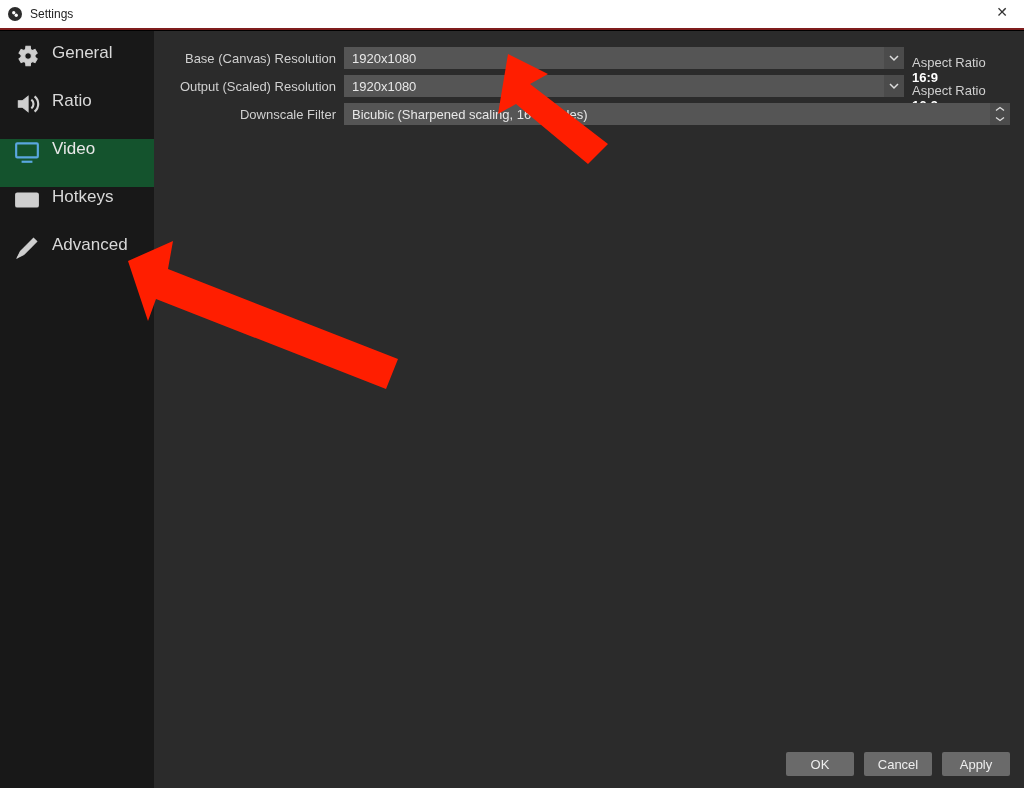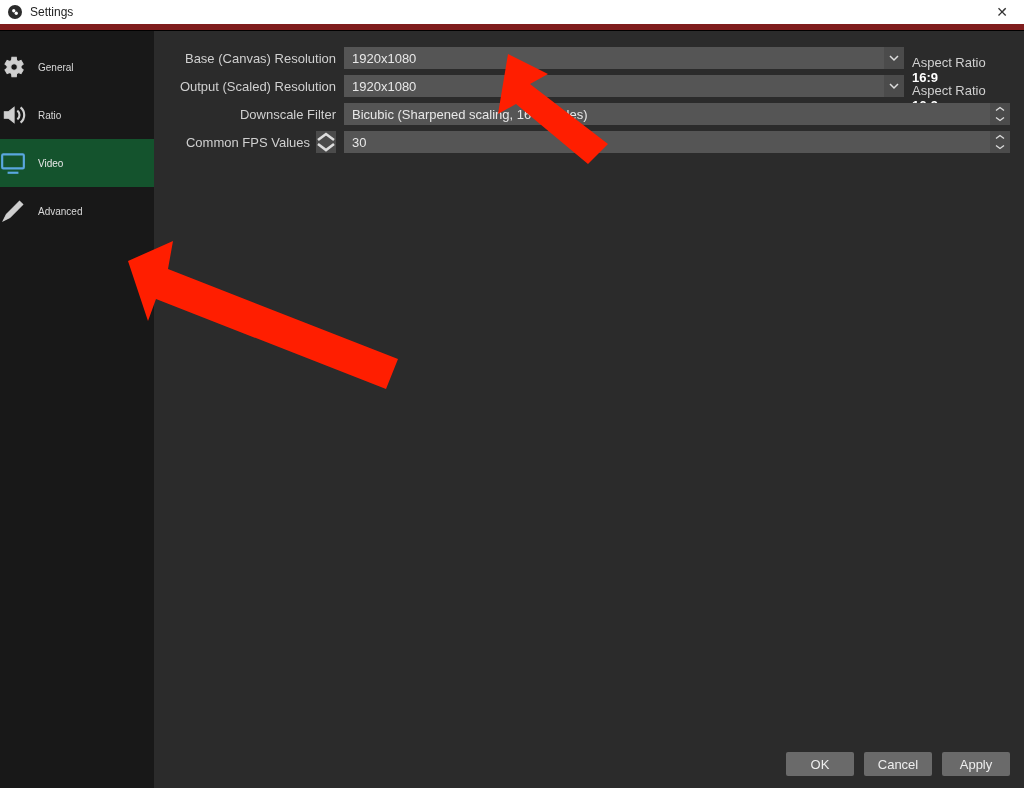--- a/index.html
+++ b/index.html
@@ -1,31 +1,31 @@
 <!DOCTYPE html>
 <html><head>
 <meta charset="utf-8">
 <style>
   * { box-sizing: border-box; margin: 0; padding: 0; font-family: "Segoe UI", Arial, sans-serif; }
   html, body { width: 1024px; height: 788px; overflow: hidden; background: #fff; }
   .window { width: 1024px; height: 788px; display: flex; flex-direction: column; background: #fff; }
 
   
-  .titlebar { height: 30px; display: flex; align-items: center; padding: 0 8px; background: #fff; border-bottom: 6px solid #7f1d1d; position: relative; }
+  .titlebar { height: 30px; display: flex; align-items: center; padding: 0 8px; background: #fff; border-bottom: 2px solid #7f1d1d; position: relative; }
   .titlebar .app-icon { width: 14px; height: 14px; border-radius: 50%; background: #2b2b2b; margin-right: 8px; display:flex; align-items:center; justify-content:center;}
   .titlebar .app-icon svg { width: 10px; height: 10px; }
   .titlebar .title { font-size: 12px; color: #222; }
   .titlebar .close { position: absolute; right: 10px; top: 4px; width: 24px; text-align: center; font-size: 14px; color: #333; cursor: pointer; }
 
   
   .body { flex: 1; display: flex; background: #2b2b2b; border-top: 1px solid #000; }
 
   
   .sidebar { width: 154px; background: #181818; display: flex; flex-direction: column; padding-top: 12px; }
-  .side-item { height: 48px; display: flex; align-items: center; gap: 12px; color: #d8d8d8; font-size: 10px; cursor: pointer; }
+  .side-item { height: 48px; display: flex; gap: 12px; padding-left: 14px; color: #d8d8d8; font-size: 17px; cursor: pointer; }
   .side-item.active { background: #14532d; color: #e8e8e8; }
   .side-item .icon { width: 26px; height: 26px; display:flex; align-items:center; justify-content:center; }
   .side-item .icon svg { width: 26px; height: 26px; stroke: #cfcfcf; fill: #cfcfcf; }
   .side-item.active .icon svg { stroke: #5aa7e0; fill: none; }
 
   
   .content { flex: 1; position: relative; padding: 14px 14px 50px 14px; color: #d6d6d6; font-size: 13px; }
   .form-row { display: flex; align-items: center; height: 26px; margin-bottom: 2px; }
   .row-label { width: 176px; text-align: right; padding-right: 8px; color: #d0d0d0; font-size: 13px; }
   .row-label.with-stepper { display:flex; align-items:center; justify-content:flex-end; gap:6px; }
@@ -91,20 +91,33 @@
         <span class="icon">
           <svg viewBox="0 0 24 24" fill="none" stroke="#5aa7e0" stroke-width="2">
               <rect x="2" y="4" width="20" height="13" rx="1"></rect>
               <line x1="7" y1="21" x2="17" y2="21"></line>
             </svg>
         </span>
         <span>Video</span>
       </div>
       <div class="side-item">
         <span class="icon">
+          <svg viewBox="0 0 24 24" fill="none" stroke="#cfcfcf" stroke-width="2">
+              <rect x="2" y="6" width="20" height="12" rx="1"></rect>
+              <line x1="6" y1="10" x2="6" y2="10"></line>
+              <line x1="10" y1="10" x2="10" y2="10"></line>
+              <line x1="14" y1="10" x2="14" y2="10"></line>
+              <line x1="18" y1="10" x2="18" y2="10"></line>
+              <line x1="8" y1="14" x2="16" y2="14"></line>
+            </svg>
+        </span>
+        <span>Hotkeys</span>
+      </div>
+      <div class="side-item">
+        <span class="icon">
           <svg viewBox="0 0 24 24" fill="#cfcfcf">
               <path d="M21 6l-3-3-8 8 3 3 8-8zM6 15l-3 6 6-3 7-7-3-3-7 7z"></path>
             </svg>
         </span>
         <span>Advanced</span>
       </div>
     </div>
 
     <div class="content">
 
@@ -146,44 +159,20 @@
             <svg viewBox="0 0 10 5">
                 <path d="M1 4l4-3 4 3" fill="none" stroke="#ddd" stroke-width="1.3"></path>
               </svg>
             <svg viewBox="0 0 10 5">
                 <path d="M1 1l4 3 4-3" fill="none" stroke="#ddd" stroke-width="1.3"></path>
               </svg>
           </span>
         </div>
       </div>
 
-      <div class="form-row">
-        <div class="row-label with-stepper">
-          <span>Common FPS Values</span>
-          <span class="mini-stepper">
-            <svg viewBox="0 0 10 5">
-                <path d="M1 4l4-3 4 3" fill="none" stroke="#ddd" stroke-width="1.3"></path>
-              </svg>
-            <svg viewBox="0 0 10 5">
-                <path d="M1 1l4 3 4-3" fill="none" stroke="#ddd" stroke-width="1.3"></path>
-              </svg>
-          </span>
-        </div>
-        <div class="full-select">
-          <span>30</span>
-          <span class="stepper">
-            <svg viewBox="0 0 10 5">
-                <path d="M1 4l4-3 4 3" fill="none" stroke="#ddd" stroke-width="1.3"></path>
-              </svg>
-            <svg viewBox="0 0 10 5">
-                <path d="M1 1l4 3 4-3" fill="none" stroke="#ddd" stroke-width="1.3"></path>
-              </svg>
-          </span>
-        </div>
-      </div>
 
       <svg class="arrow1" width="260" height="120">
         <polygon points="20,0 60,20 42,30 120,90 100,110 28,50 10,60" fill="#ff1e00"></polygon>
       </svg>
       <svg class="arrow2" width="300" height="160">
         <polygon points="10,20 55,0 50,28 280,118 268,148 38,58 30,80" fill="#ff1e00"></polygon>
       </svg>
 
       <div class="footer">
         <div class="btn">OK</div>

